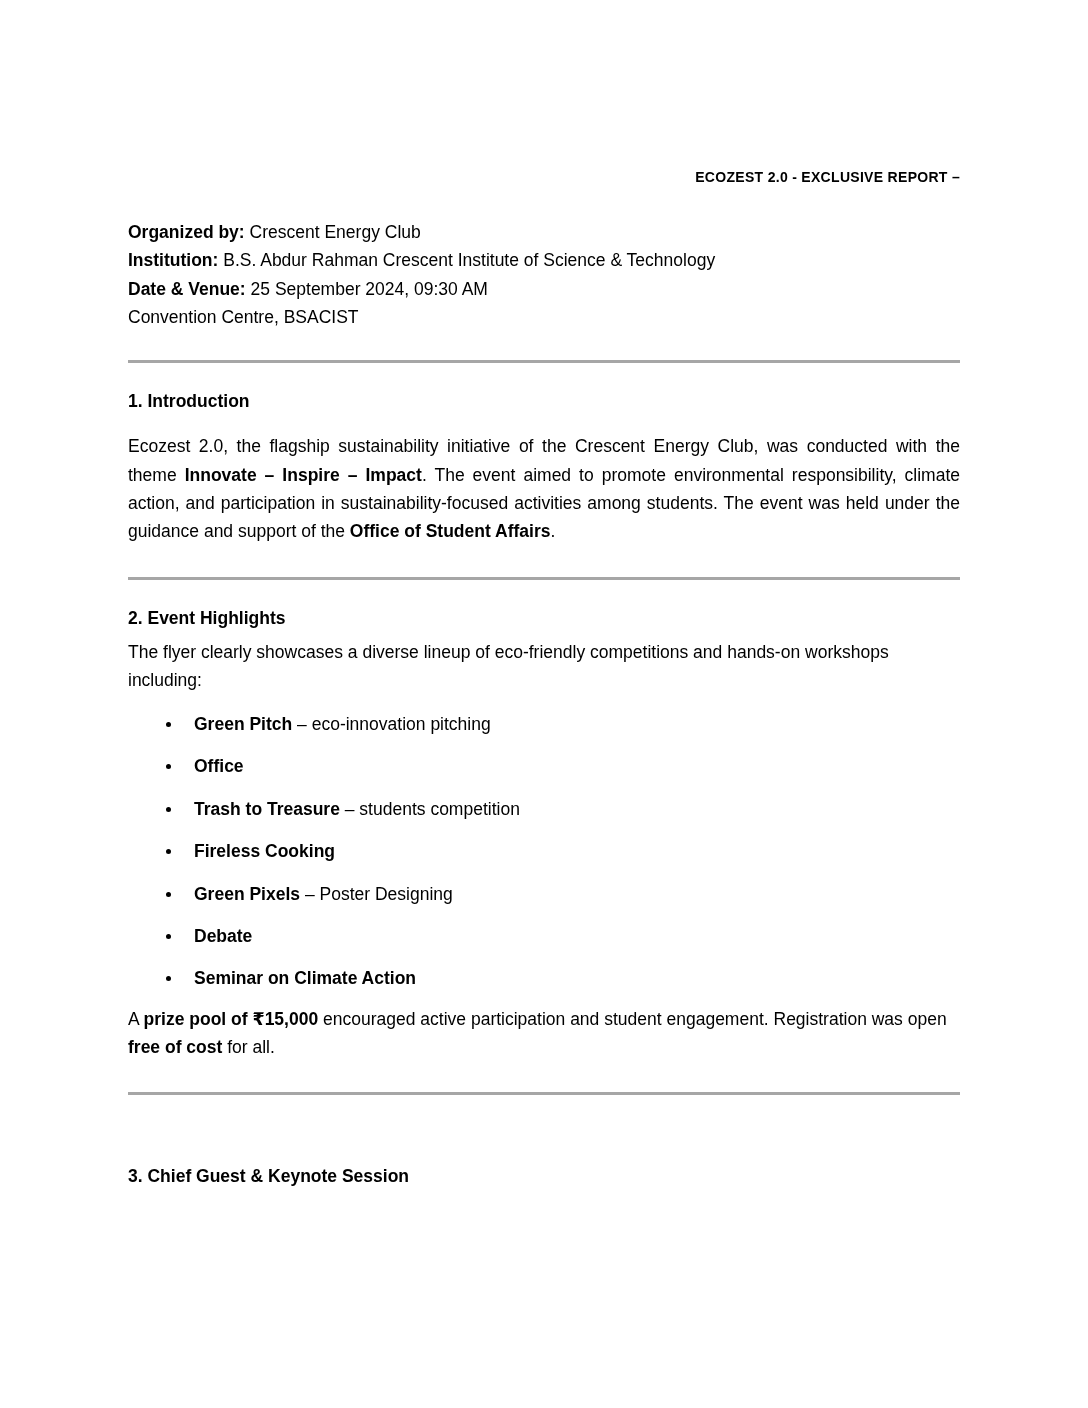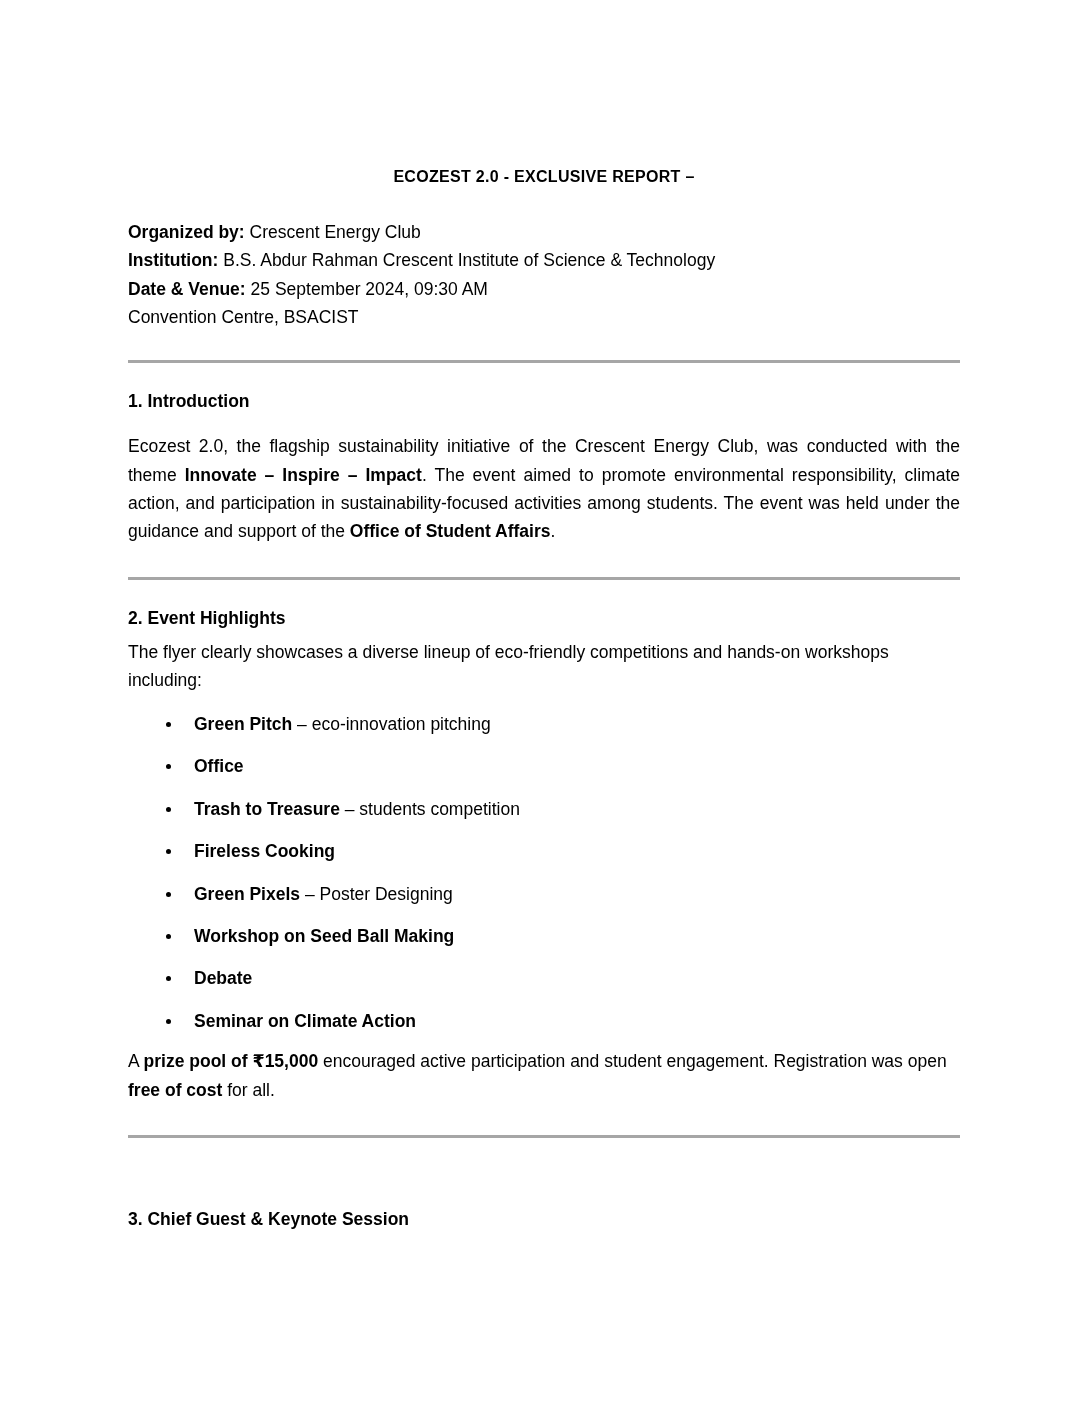--- a/index.html
+++ b/index.html
@@ -15,24 +15,24 @@
     background: var(--page-bg);
     font-family: "Liberation Sans", "DejaVu Sans", sans-serif;
     color: var(--text);
     overflow: hidden;
   }
   .content {
     padding: 0 128px;
   }
   .doc-title {
     margin-top: 164px;
-    font-size: 16px;
+    font-size: 14px;
     font-weight: 700;
     line-height: 26px;
-    text-align: center;
+    text-align: right;
     letter-spacing: 0.3px;
   }
   .meta {
     margin-top: 28px;
     font-size: 17.5px;
     line-height: 28.3px;
   }
   .meta b { font-weight: 700; }
   .divider {
     border: none;
@@ -108,21 +108,20 @@
     <h2 class="section-heading">2. Event Highlights</h2>
 
     <p class="body-para para-flyer">The flyer clearly showcases a diverse lineup of eco-friendly competitions and hands-on workshops including:</p>
 
     <ul class="event-list">
         <li><b>Green Pitch</b><span> – eco-innovation pitching</span></li>
         <li><b>Office</b></li>
         <li><b>Trash to Treasure</b><span> – students competition</span></li>
         <li><b>Fireless Cooking</b></li>
         <li><b>Green Pixels</b><span> – Poster Designing</span></li>
-        <li><b>Workshop on Seed Ball Making</b></li>
         <li><b>Debate</b></li>
         <li><b>Seminar on Climate Action</b></li>
       </ul>
 
     <p class="body-para para-outro"><span>A </span><b>prize pool of ₹15,000</b><span> encouraged active participation and student engagement. Registration was open </span><b>free of cost</b><span> for all.</span></p>
 
     <hr class="divider divider-3">
 
     <h2 class="section-heading last-heading">3. Chief Guest &amp; Keynote Session</h2>
 

